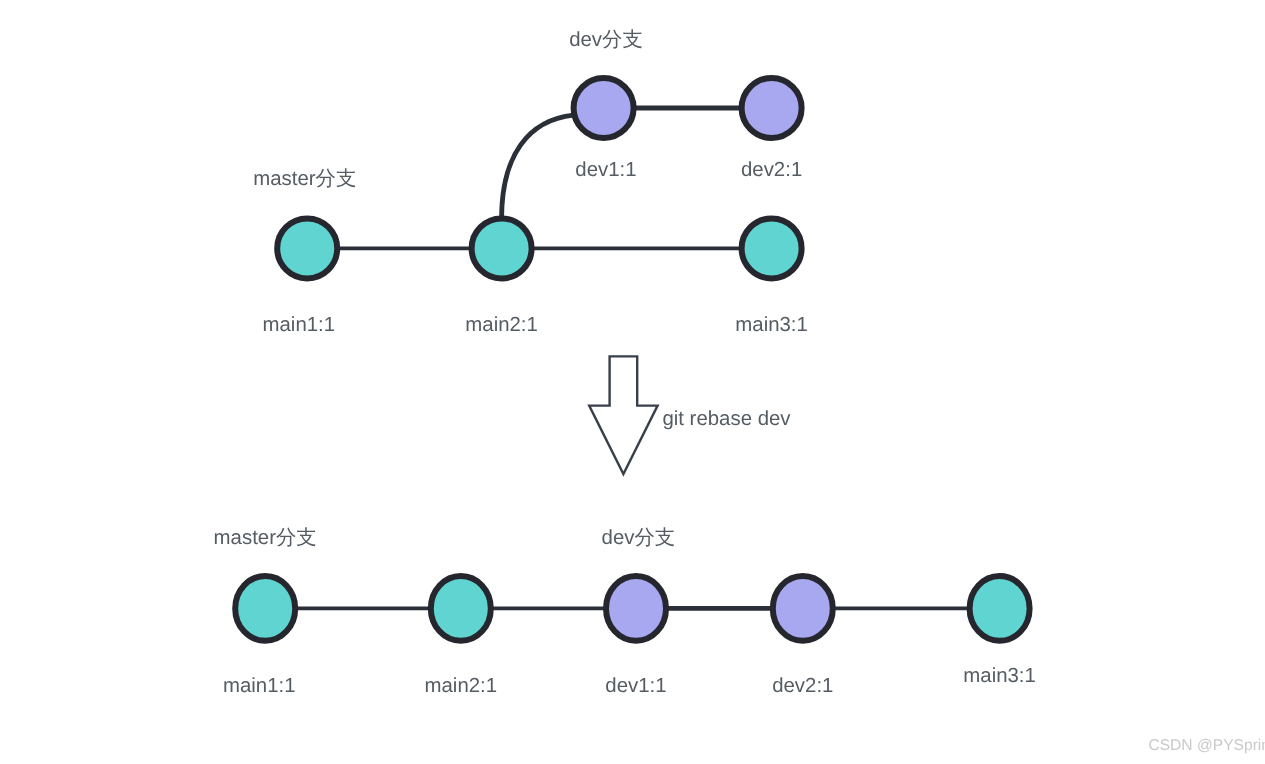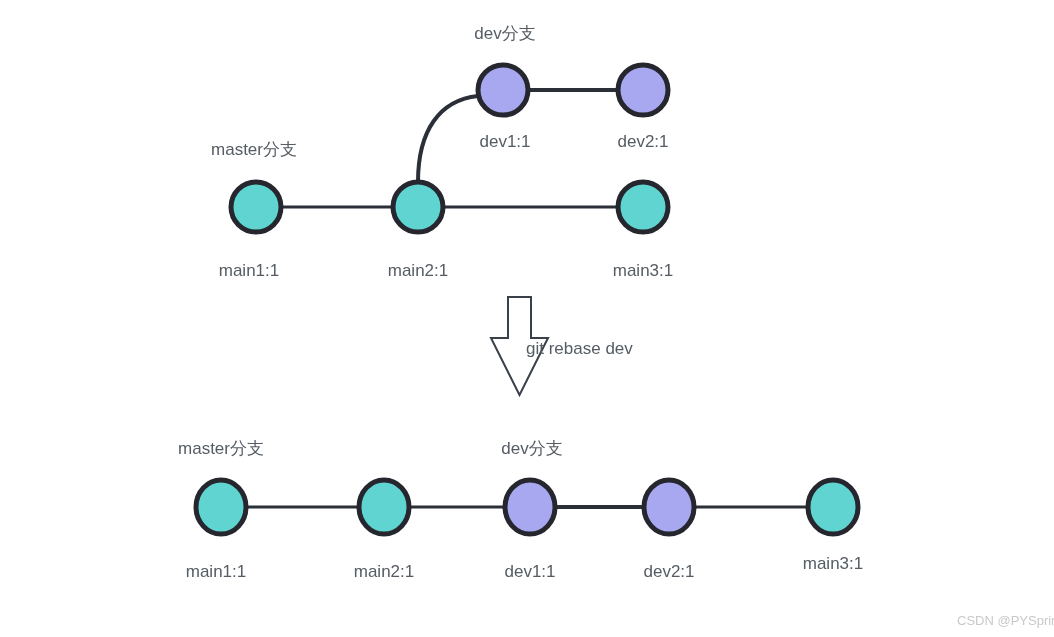--- a/index.html
+++ b/index.html
@@ -95,21 +95,21 @@
   <div class="node-label centered" style="left:505px; top:141px;">dev1:1</div>
 
   <div class="node-label centered" style="left:643px; top:141px;">dev2:1</div>
 
   <div class="node-label centered" style="left:249px; top:270px;">main1:1</div>
 
   <div class="node-label centered" style="left:418px; top:270px;">main2:1</div>
 
   <div class="node-label centered" style="left:643px; top:270px;">main3:1</div>
 
-  <div class="op-label" style="left:526px; top:340px;">git rebase dev</div>
+  <div class="op-label" style="left:552px; top:340px;">git rebase dev</div>
 
   <div class="branch-label centered" style="left:221px; top:448px;">master分支</div>
 
   <div class="branch-label centered" style="left:532px; top:448px;">dev分支</div>
 
   <div class="node-label centered" style="left:216px; top:571px;">main1:1</div>
 
   <div class="node-label centered" style="left:384px; top:571px;">main2:1</div>
 
   <div class="node-label centered" style="left:530px; top:571px;">dev1:1</div>

